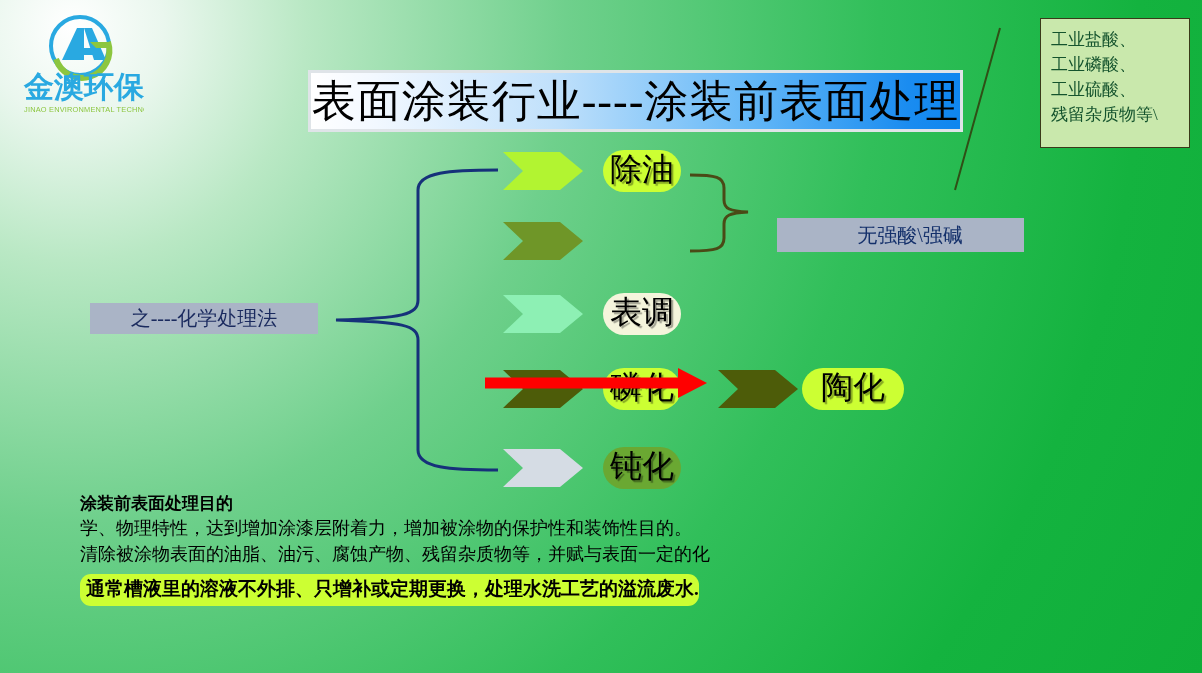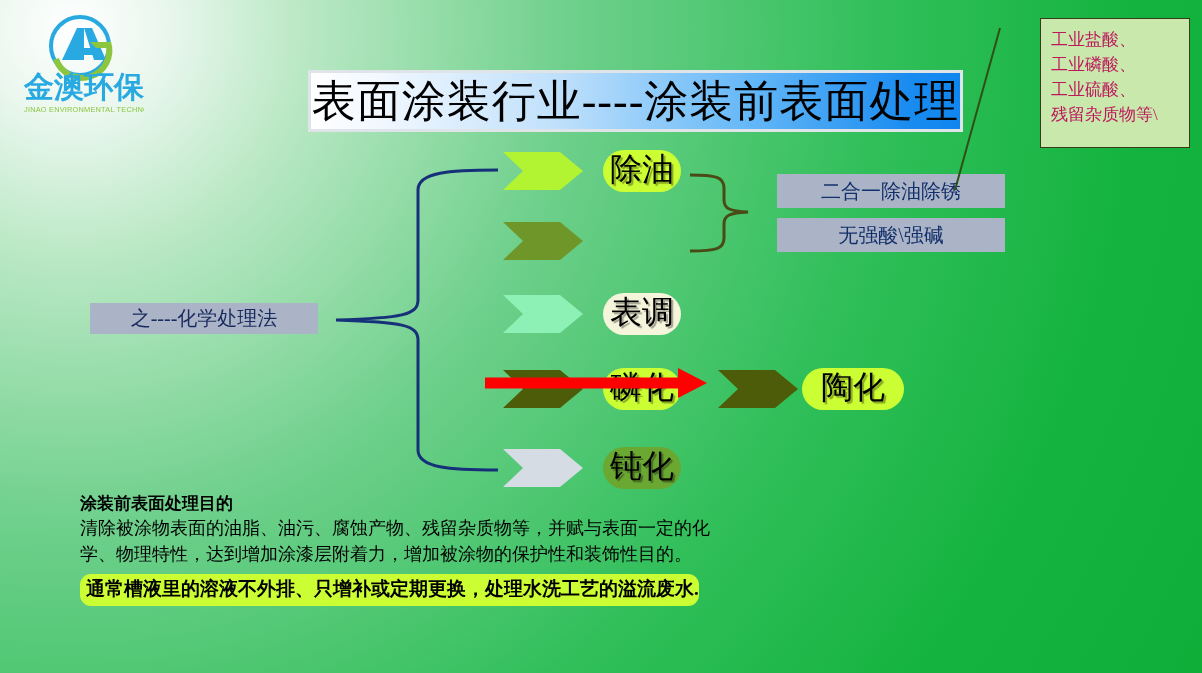--- a/index.html
+++ b/index.html
@@ -33,21 +33,21 @@
     font-family:"Liberation Serif","DejaVu Serif",serif;
   }
 
   
   .chem-box{
     position:absolute;left:1040px;top:18px;width:150px;height:130px;
     background:#c9e8ac;border:1px solid #3a3a1a;box-sizing:border-box;
     padding:8px 6px 0 10px;
   }
   .chem-box div{
-    color:#be185d;font-size:17px;line-height:25px;white-space:nowrap;
+    color:#14532d;font-size:17px;line-height:25px;white-space:nowrap;
     font-family:"Liberation Serif","DejaVu Serif",serif;
   }
 
   
   .left-label{
     position:absolute;left:90px;top:303px;width:228px;height:31px;
     background:#aab4c6;
     display:flex;align-items:center;justify-content:center;
   }
   .left-label span{font-size:20px;color:#1a2a5e;white-space:nowrap;}
@@ -161,41 +161,38 @@
   <div class="stage" id="st3" style="left: 603px; top: 368px; width: 78px; background: rgb(204, 255, 51);">
     <span>磷化</span>
   </div>
   <div class="stage" id="st4" style="left: 603px; top: 447px; width: 78px; background: rgb(106, 168, 50);">
     <span>钝化</span>
   </div>
   <div class="stage" id="stX" style="left: 802px; top: 368px; width: 102px; background: rgb(204, 255, 51);">
     <span>陶化</span>
   </div>
 
-  <div class="rbox" id="rb0" style="top: 174px;">
-    <span>二合一除油除锈</span>
-  </div>
-  <div class="rbox" id="rb1" style="top: 218px;">
+  <div class="rbox" id="rb1" style="top: 218px; padding-left: 19px;">
     <span>无强酸\强碱</span>
   </div>
 
   <svg class="overlay" viewBox="0 0 1202 673" xmlns="http://www.w3.org/2000/svg">
 
     <path id="bigBrace" d="M498 170 C450 170 418 172 418 190 L418 300 C418 315 402 318 336 320 C402 322 418 325 418 340 L418 450 C418 468 450 470 498 470" fill="none" stroke="#16317a" stroke-width="3"></path>
 
     <path id="smallBrace" d="M690 175 C716 175 724 177 724 188 L724 200 C724 209 730 211 748 212 C730 213 724 215 724 224 L724 238 C724 249 716 251 690 251" fill="none" stroke="#4a4a16" stroke-width="3"></path>
 
     <line id="diagLine" x1="1000" y1="28" x2="955" y2="190" stroke="#2f4f16" stroke-width="2"></line>
 
     <g>
       <line id="redShaft" x1="485" y1="383" x2="690" y2="383" stroke="#ff0000" stroke-width="11"></line>
       <polygon id="redHead" points="678,368 707,383 678,398" fill="#ff0000"></polygon>
     </g>
   </svg>
 
   <div class="btm btm-title">涂装前表面处理目的</div>
   <div class="btm btm-p">
+    <div>学、物理特性，达到增加涂漆层附着力，增加被涂物的保护性和装饰性目的。</div>
     <div>清除被涂物表面的油脂、油污、腐蚀产物、残留杂质物等，并赋与表面一定的化</div>
-    <div>学、物理特性，达到增加涂漆层附着力，增加被涂物的保护性和装饰性目的。</div>
   </div>
   <div class="btm btm-hl">通常槽液里的溶液不外排、只增补或定期更换，处理水洗工艺的溢流废水.</div>
 
 </div>
 
 </body></html>

